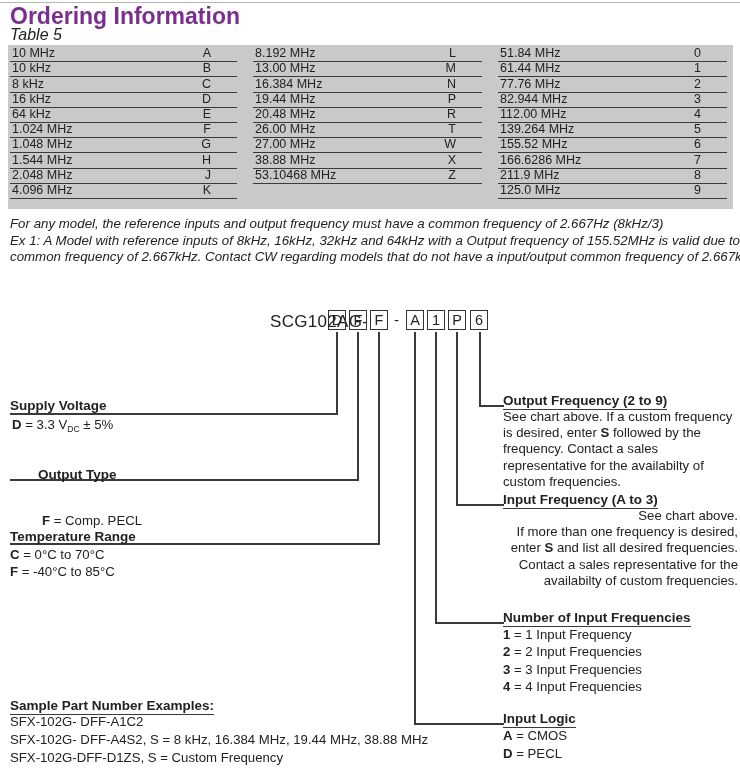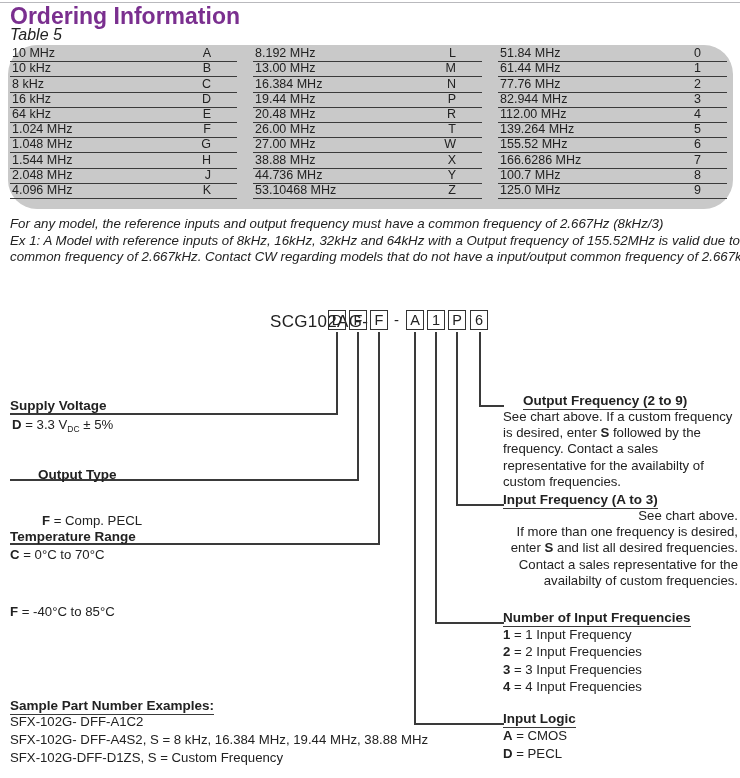--- a/index.html
+++ b/index.html
@@ -7,21 +7,21 @@
     width:740px; height:778px; position:relative; background:#ffffff;
     font-family:"Liberation Sans", sans-serif;
     color:var(--text, #222222);
     overflow:hidden;
   }
   .abs { position:absolute; }
   .topline { position:absolute; left:0; top:2px; width:740px; height:1px; background:#b9b9bd; }
   .title { position:absolute; left:10px; top:3px; font-size:23px; font-weight:bold; color:var(--title, #7A2F8F); }
   .caption { position:absolute; left:10px; top:26px; font-size:16px; font-style:italic; }
 
-  .panel { position:absolute; left:8px; top:45px; width:725px; height:164px; background:var(--tableBg, #C9C9C9);border-radius:29px; }
+  .panel { position:absolute; left:8px; top:45px; width:725px; height:164px; background:var(--tableBg, #C9C9C9); }
   .fcol { position:absolute; top:2px; }
   .frow { position:relative; height:14.2px; border-bottom:1.5px solid var(--line, #3A3A3A); font-size:12.5px; }
   .fname { position:absolute; left:2px; bottom:1px; white-space:nowrap; }
   .fcode { position:absolute; right:26px; bottom:1px; }
 
   .notes { position:absolute; left:10px; top:216px; font-size:13.3px; font-style:italic; line-height:16.6px; white-space:nowrap; }
 
   .pn-prefix { position:absolute; left:222px; top:312px; font-size:17px; letter-spacing:0.3px;margin-left:48px; }
   .pbox { position:absolute; top:310px; width:16px; height:18px; border:1.5px solid #333;
           font-size:14.5px; line-height:18.5px; text-align:center; }
@@ -117,24 +117,20 @@
       </div>
       <div class="frow">
         <span class="fname">27.00 MHz</span>
         <span class="fcode">W</span>
       </div>
       <div class="frow">
         <span class="fname">38.88 MHz</span>
         <span class="fcode">X</span>
       </div>
       <div class="frow">
-        <span class="fname">44.736 MHz</span>
-        <span class="fcode">Y</span>
-      </div>
-      <div class="frow">
         <span class="fname">53.10468 MHz</span>
         <span class="fcode">Z</span>
       </div>
     </div>
   <div class="fcol" style="left:490px; width:229px;">
       <div class="frow">
         <span class="fname">51.84 MHz</span>
         <span class="fcode">0</span>
       </div>
       <div class="frow">
@@ -159,21 +155,21 @@
       </div>
       <div class="frow">
         <span class="fname">155.52 MHz</span>
         <span class="fcode">6</span>
       </div>
       <div class="frow">
         <span class="fname">166.6286 MHz</span>
         <span class="fcode">7</span>
       </div>
       <div class="frow">
-        <span class="fname">100.7 MHz</span>
+        <span class="fname">211.9 MHz</span>
         <span class="fcode">8</span>
       </div>
       <div class="frow">
         <span class="fname">125.0 MHz</span>
         <span class="fcode">9</span>
       </div>
     </div>
 </div>
 
 <div class="notes">
@@ -214,24 +210,24 @@
 </div>
 
 <div class="abs chead" style="left:10px; top:467px;margin-left:28px;">Output Type</div>
 <div class="abs kv" style="left:10px; top:513px;margin-left:32px;">
   <b>F</b><span> = Comp. PECL</span>
 </div>
 
 <div class="abs chead" style="left:10px; top:529px;">Temperature Range</div>
 <div class="abs" style="left:10px; top:547px;">
   <div class="kv" style="line-height:16.8px;"><b>C</b><span> = 0°C to 70°C</span></div>
-  <div class="kv" style="line-height:16.8px;margin-top:40px;"><b>F</b><span> = -40°C to 85°C</span></div>
-</div>
-
-<div class="abs" style="left:503px; top:391px;margin-left:20px;">
+  <div class="kv" style="line-height:16.8px;"><b>F</b><span> = -40°C to 85°C</span></div>
+</div>
+
+<div class="abs" style="left:503px; top:391px;">
   <span class="chead u">Output Frequency (2 to 9)</span>
 </div>
 <div class="abs body-txt" style="left:503px; top:409px; width:235px;">
   <span>See chart above.  If a custom frequency is desired, enter </span><b>S</b><span> followed by the frequency.  Contact a sales representative for the availabilty of custom frequencies.</span>
 </div>
 
 <div class="abs" style="left:503px; top:490px;">
   <span class="chead u">Input Frequency (A to 3)</span>
 </div>
 <div class="abs body-txt" style="left:503px; top:508px; width:235px;text-align:right;">

